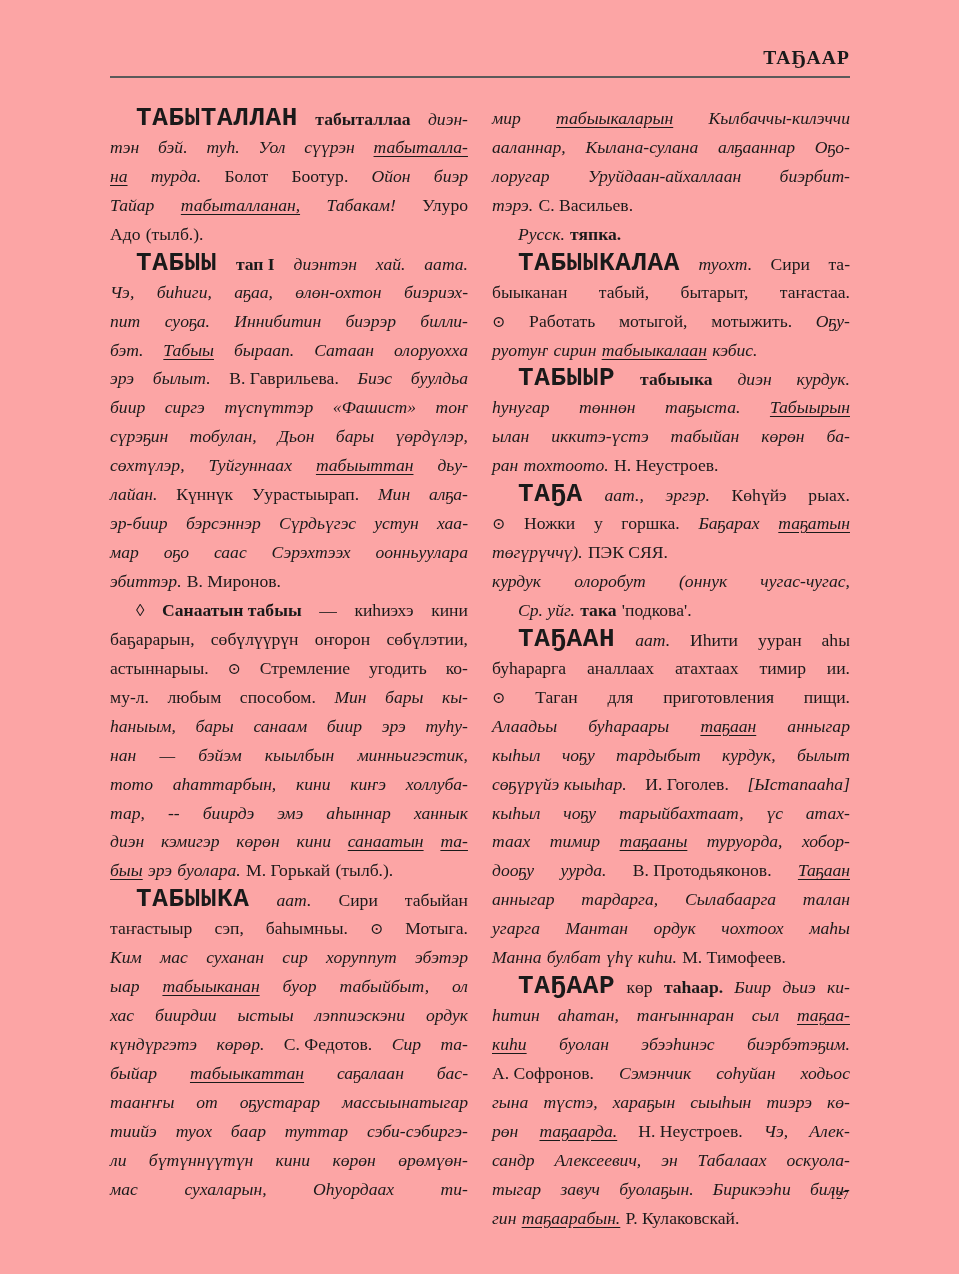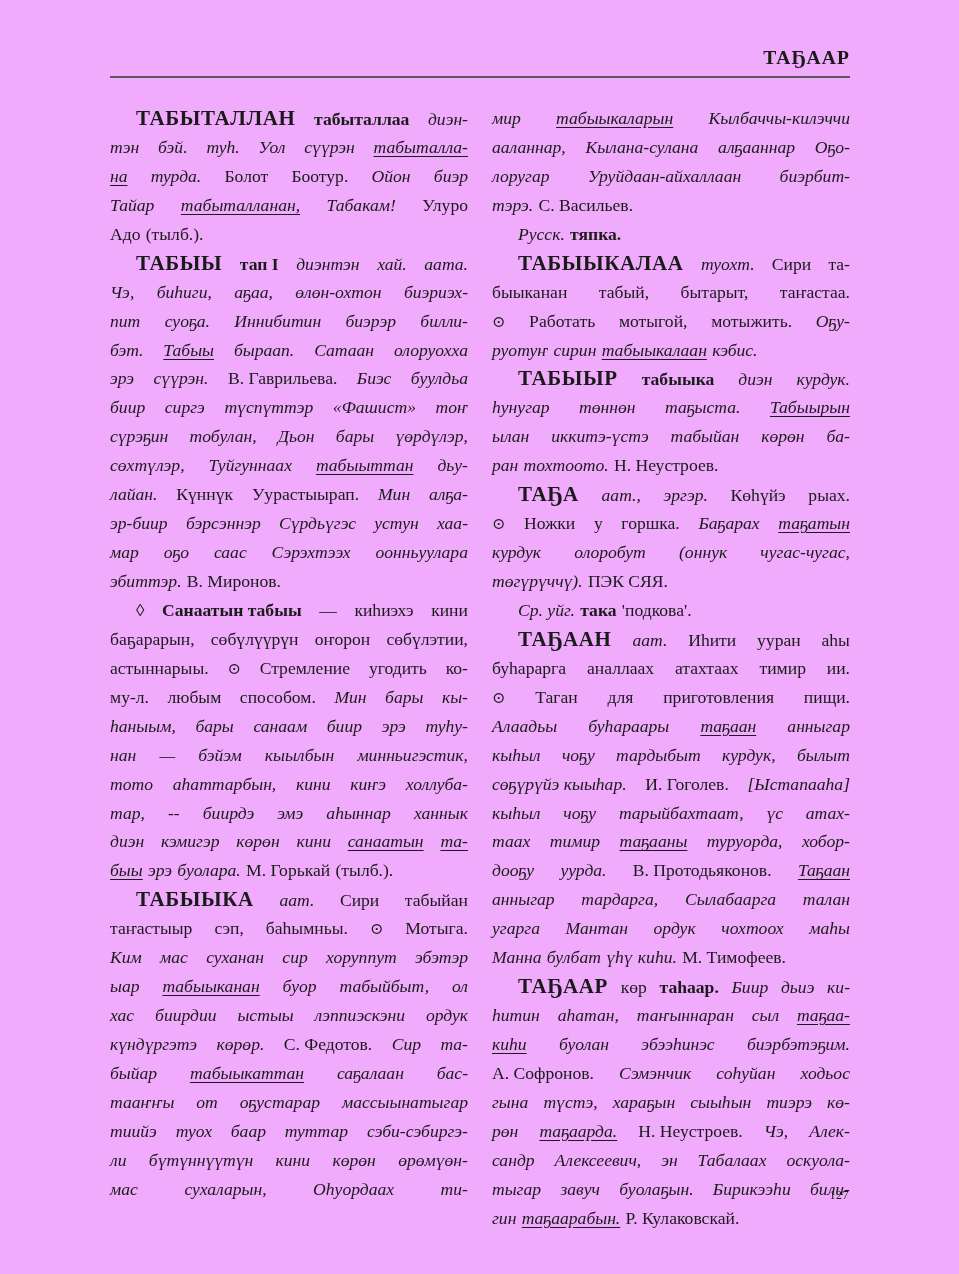--- a/index.html
+++ b/index.html
@@ -9,21 +9,21 @@
   }
   body {
     font-family: "Liberation Serif", "DejaVu Serif", serif;
     color: #1a1a1a;
   }
 
   #page {
     position: relative;
     width: 959px;
     height: 1274px;
-    background: #f0abfc;
+    background: #fca5a5;
     overflow: hidden;
   }
 
   
   #runhead {
     position: absolute;
     left: 110px;
     top: 46px;
     width: 740px;
     height: 34px;
@@ -79,22 +79,23 @@
 
   
   .line.indent { padding-left: 26px; }
   .line.indent.just > .w:first-child { margin-right: 0; }
 
   .w { display: inline-block; }
 
   
   .hw {           
     font-weight: bold;
-    font-size: 21px;
+    font-size: 26px;
     letter-spacing: 0.6px;
+    font-family: Liberation Mono, monospace;
   }
   .bd { font-weight: bold; }
   .it { font-style: italic; }
   .ul { text-decoration: underline; text-underline-offset: 2.5px; }
   .ul.it { font-style: italic; }
   .rm { font-style: normal; }
 
   .sym-dot, .sym-dia {
     font-style: normal;
     font-weight: normal;
@@ -177,21 +178,21 @@
         </div>
         <div class="line just">
           <span class="w it">бэт.</span>
           <span class="w ul it">Табыы</span>
           <span class="w it">быраап.</span>
           <span class="w it">Сатаан</span>
           <span class="w it">олоруохха</span>
         </div>
         <div class="line just">
           <span class="w it">эрэ</span>
-          <span class="w it">сүүрэн.</span>
+          <span class="w it">былыт.</span>
           <span class="w rm">В. Гаврильева.</span>
           <span class="w it">Биэс</span>
           <span class="w it">буулдьа</span>
         </div>
         <div class="line just">
           <span class="w it">биир</span>
           <span class="w it">сиргэ</span>
           <span class="w it">түспүттэр</span>
           <span class="w it">«Фашист»</span>
           <span class="w it">тоҥ</span>
@@ -464,29 +465,29 @@
           <span class="w rm">рыах.</span>
         </div>
         <div class="line just">
           <span class="w sym-dot">⊙</span>
           <span class="w rm">Ножки</span>
           <span class="w rm">у</span>
           <span class="w rm">горшка.</span>
           <span class="w it">Баҕарах</span>
           <span class="w ul it">таҕатын</span>
         </div>
+        <div class="line last">
+          <span class="w it">төгүрүччү).</span>
+          <span class="w rm">ПЭК СЯЯ.</span>
+        </div>
         <div class="line just">
           <span class="w it">курдук</span>
           <span class="w it">олоробут</span>
           <span class="w it">(оннук</span>
           <span class="w it">чугас-чугас,</span>
-        </div>
-        <div class="line last">
-          <span class="w it">төгүрүччү).</span>
-          <span class="w rm">ПЭК СЯЯ.</span>
         </div>
         <div class="line last indent">
           <span class="w it">Ср. уйг.</span>
           <span class="w bd">така</span>
           <span class="w rm">'подкова'.</span>
         </div>
         <div class="line just indent">
           <span class="w hw">ТАҔААН</span>
           <span class="w it">аат.</span>
           <span class="w rm">Иһити</span>

